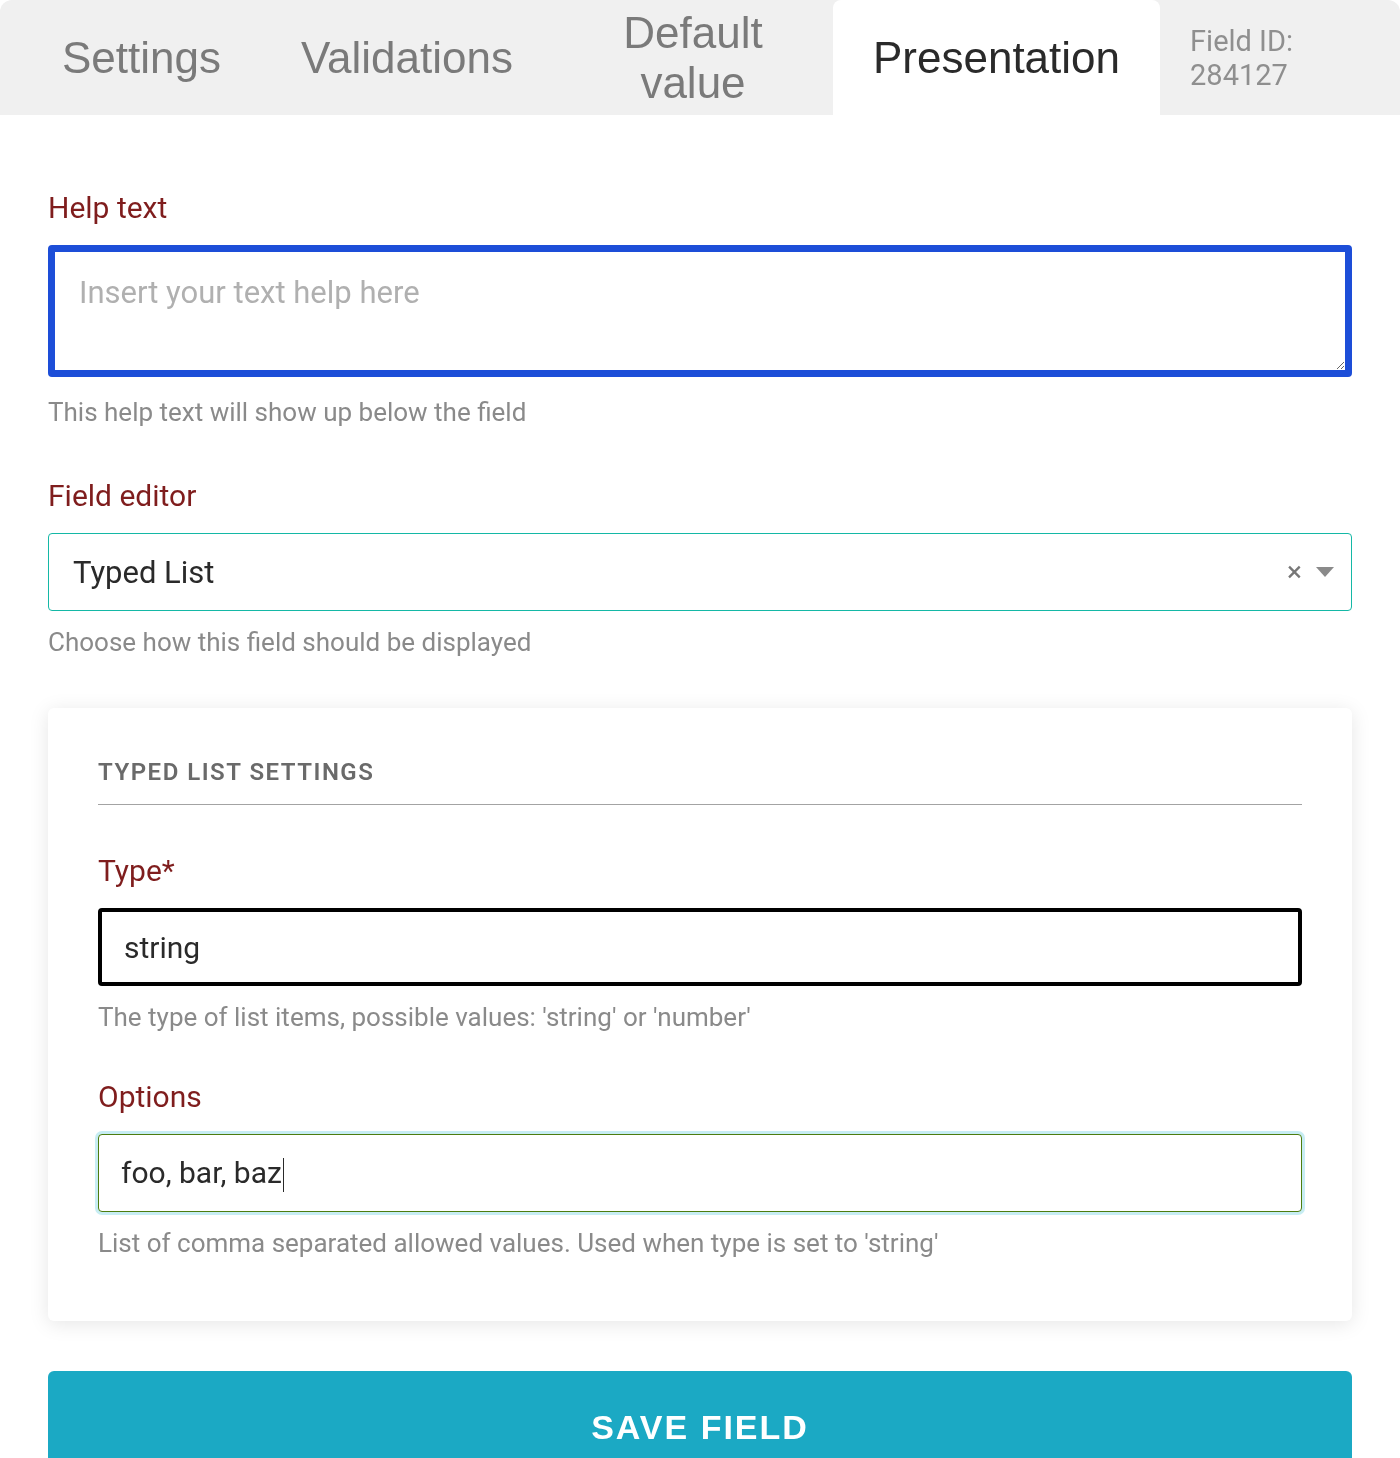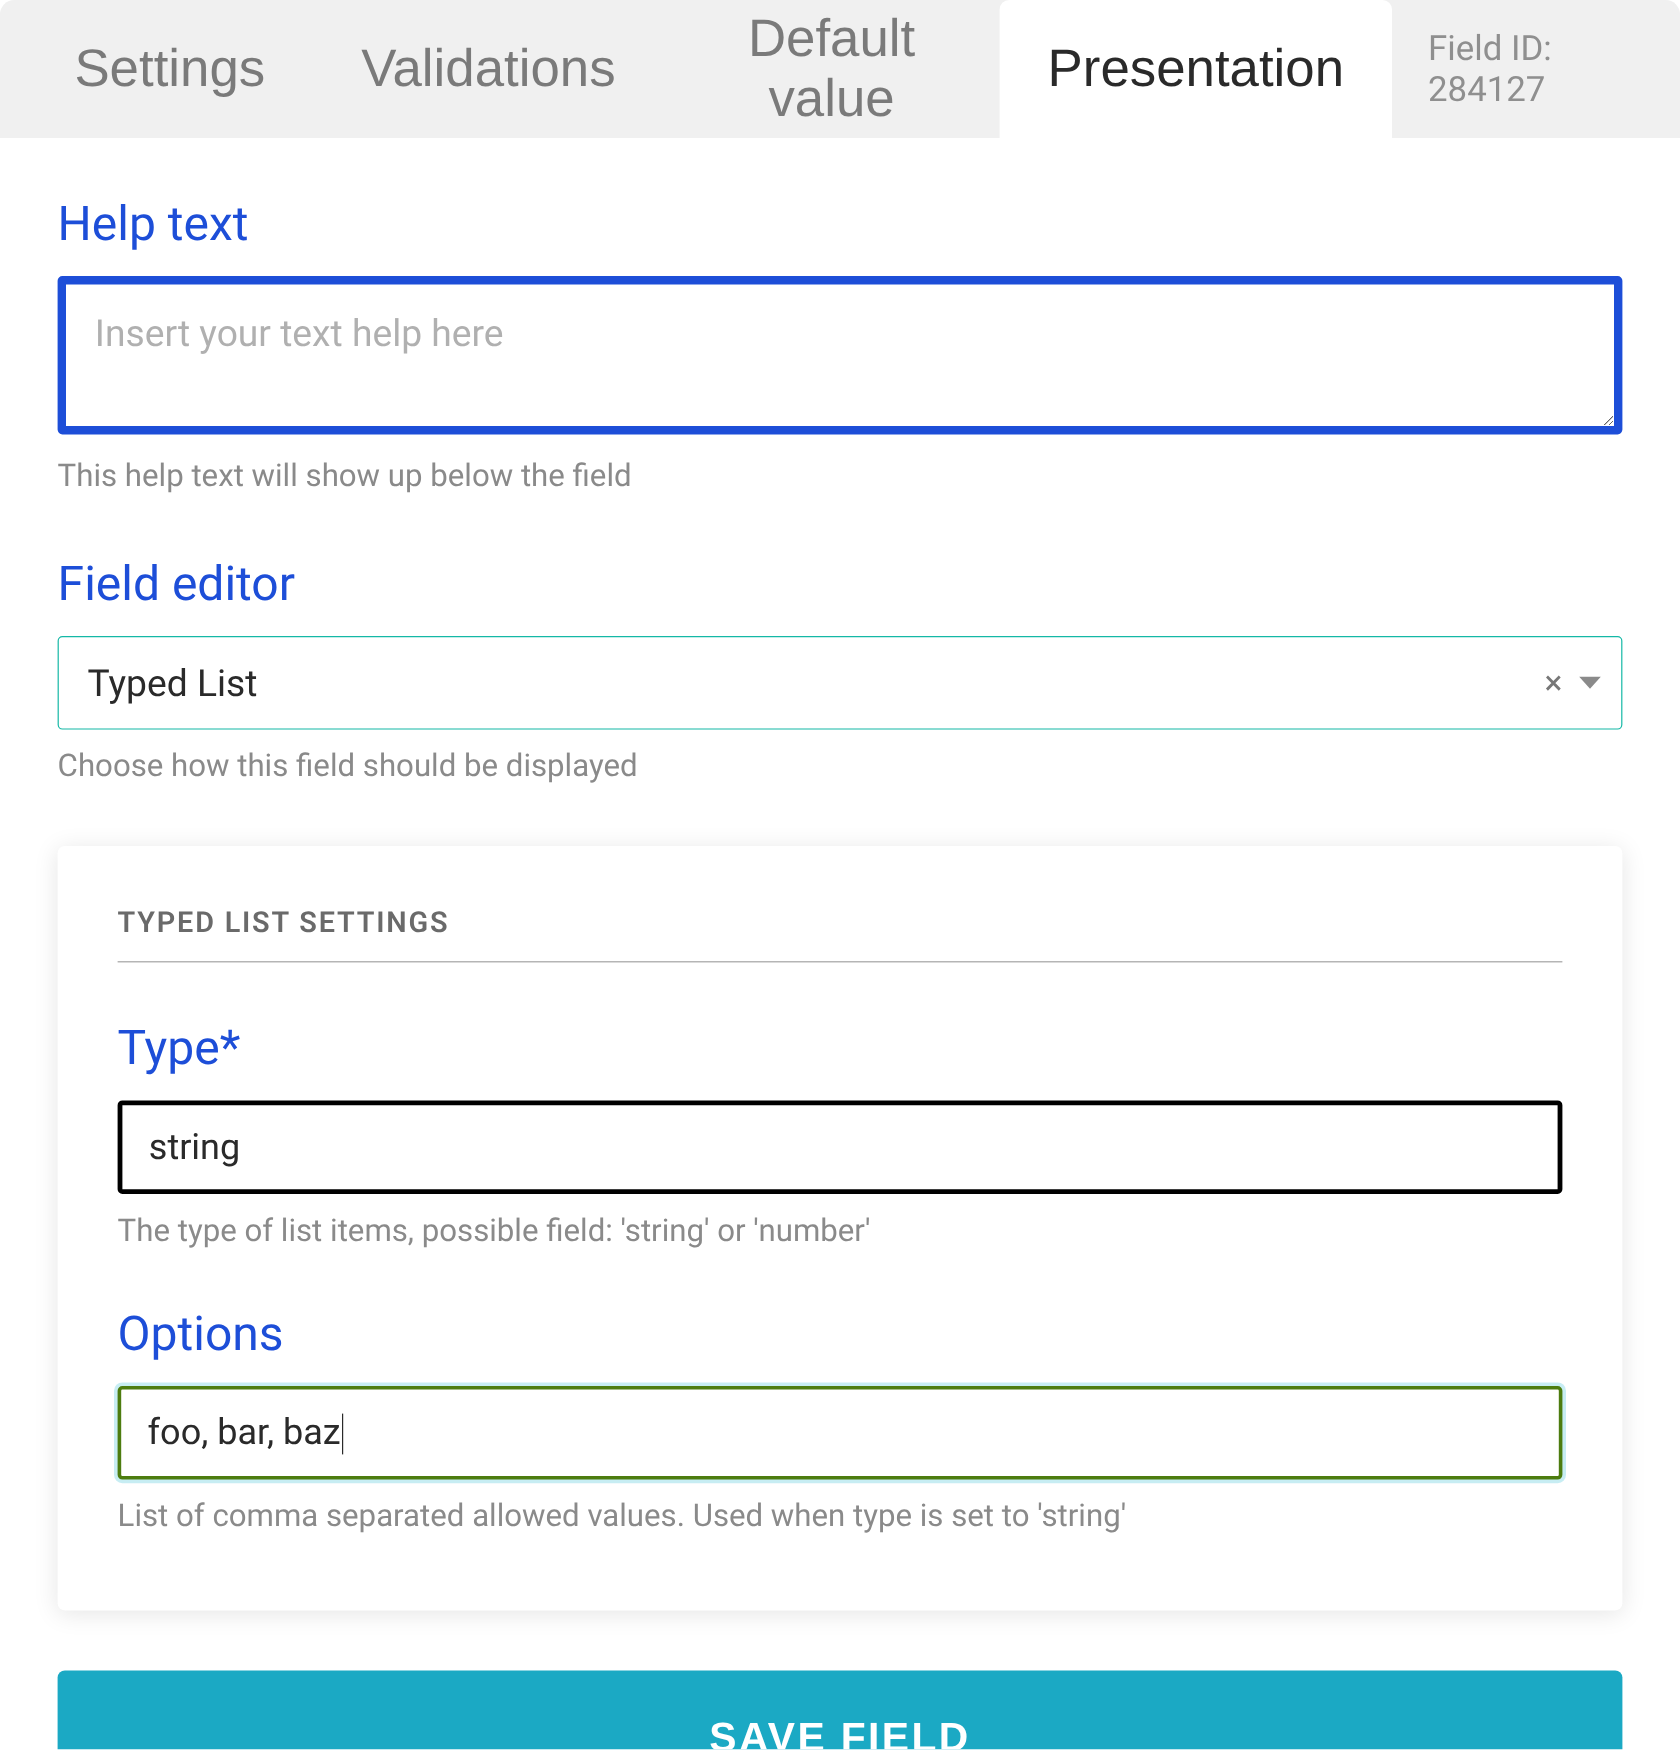--- a/index.html
+++ b/index.html
@@ -56,23 +56,24 @@
       color: #8f8f8f;
     }
     .content {
       padding: 48px 48px 0 48px;
     }
     .form-section {
       margin-bottom: 48px;
     }
     .form-label {
       display: block;
-      font-size: 40px;
-      color: #1d4ed8;
+      font-size: 30px;
+      color: #7f1d1d;
       margin-bottom: 20px;
+      margin-top: 27px;
     }
     .textarea {
       width: 100%;
       min-height: 88px;
       border: 7px solid #1d4ed8;
       border-radius: 4px;
       padding: 22px 24px;
       font-size: 31px;
       color: #2a2a2a;
       font-family: inherit;
@@ -149,21 +150,21 @@
       border: 4px solid #000000;
       border-radius: 4px;
       padding: 20px 22px;
       font-size: 30px;
       color: #2a2a2a;
       font-family: inherit;
       background: #ffffff;
       height: 78px;
     }
     .text-input.focused {
-      border: 3px solid #4d7c0f;
+      border: 1px solid #4d7c0f;
       outline: none;
       box-shadow: 0 0 0 3px rgba(31,182,209,0.25);
     }
     .panel .form-section {
       margin-bottom: 44px;
     }
     .panel .form-section:last-child {
       margin-bottom: 0;
     }
     .save-btn {
@@ -227,21 +228,21 @@
       </div>
       <div class="hint">Choose how this field should be displayed</div>
     </div>
 
     <div class="panel">
       <div class="panel-title">TYPED LIST SETTINGS</div>
 
       <div class="form-section">
         <label class="form-label">Type*</label>
         <input type="text" class="text-input" value="string" style="">
-        <div class="hint">The type of list items, possible field: 'string' or 'number'</div>
+        <div class="hint">The type of list items, possible values: 'string' or 'number'</div>
       </div>
 
       <div class="form-section">
         <label class="form-label">Options</label>
         <div class="text-input focused" style="display:flex;align-items:center;">
           <span class="input-caret-wrap">
             <span>foo, bar, baz</span><span class="text-caret"></span>
           </span>
         </div>
         <div class="hint">List of comma separated allowed values. Used when type is set to 'string'</div>

